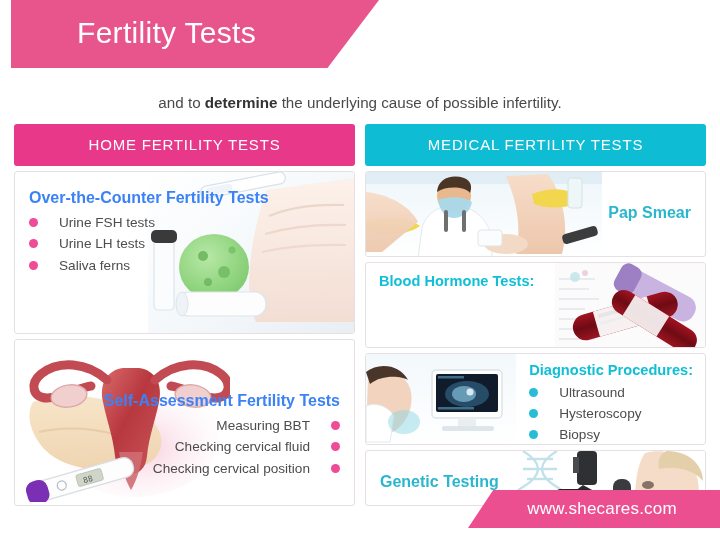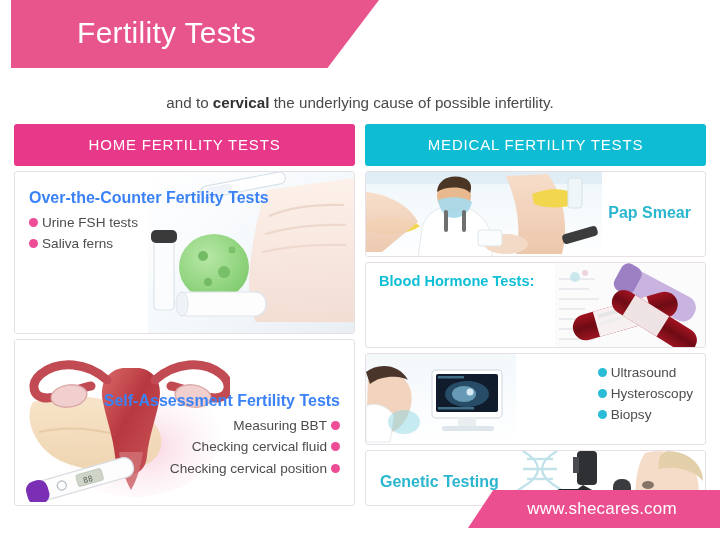--- a/index.html
+++ b/index.html
@@ -109,21 +109,21 @@
     color: #2bb6cf;
     font-weight: 700;
     font-size: 16px;
     line-height: 1.15;
     margin: 0;
   }
   ul.items { list-style: none; margin: 0; padding: 0; }
   ul.items li {
     display: flex;
     align-items: center;
-    gap: 4px;
+    gap: 21px;
     color: #4d4d4d;
     font-size: 13.6px;
     line-height: 1.55;
     white-space: nowrap;
   }
   ul.items.right li { justify-content: flex-end; }
   .dot { width: 9px; height: 9px; border-radius: 50%; flex: 0 0 auto; }
   .dot.pink { background: #ee4c97; }
   .dot.teal { background: #28bcd6; }
 
@@ -179,21 +179,21 @@
 </style>
 </head>
 <body>
 
 <div class="header-banner">
   <div class="header-title">Fertility Tests</div>
 </div>
 
 <div class="subtitle">
   <br>
-  <span><span>and to </span><b>cervical</b><span> the underlying cause of possible infertility.</span></span>
+  <span><span>and to </span><b>determine</b><span> the underlying cause of possible infertility.</span></span>
 </div>
 
 <div class="columns">
 
   <div class="column">
     <div class="col-head pink">HOME FERTILITY TESTS</div>
 
     <div class="panel panel-otc">
       <div class="otc-art">
         <svg class="art" viewBox="0 0 206 163" preserveAspectRatio="none" aria-hidden="true">
@@ -234,20 +234,24 @@
           <rect x="30" y="120" width="88" height="24" rx="11" fill="#fdfdfe" stroke="#dde5eb" stroke-width="1.2"></rect>
           <ellipse cx="34" cy="132" rx="6" ry="12" fill="#eef3f7" stroke="#dde5eb" stroke-width="1"></ellipse>
         </svg>
       </div>
       <div class="otc-text">
         <div class="h-pink">Over-the-Counter Fertility Tests</div>
         <ul class="items">
           <li>
               <span class="dot pink"></span>
               <span>Urine FSH tests</span>
+            </li>
+          <li>
+              <span class="dot pink"></span>
+              <span>Urine LH tests</span>
             </li>
           <li>
               <span class="dot pink"></span>
               <span>Saliva ferns</span>
             </li>
         </ul>
       </div>
     </div>
 
     <div class="panel panel-self">
@@ -426,20 +430,21 @@
           <ellipse cx="101" cy="40" rx="22" ry="13" fill="#2c5572" opacity="0.85"></ellipse>
           <ellipse cx="98" cy="40" rx="12" ry="8" fill="#6fa3bd" opacity="0.9"></ellipse>
           <circle cx="104" cy="38" r="3.5" fill="#d7e9f2"></circle>
           <rect x="72" y="22" width="26" height="2.5" fill="#3f6d86"></rect>
           <rect x="72" y="53" width="36" height="2.5" fill="#3f6d86"></rect>
           <rect x="92" y="64" width="18" height="8" fill="#e9eef1"></rect>
           <rect x="76" y="72" width="52" height="5" rx="2" fill="#dfe6eb"></rect>
         </svg>
       </div>
       <div class="diag-text">
+        <div class="h-teal">Diagnostic Procedures:</div>
         <ul class="items">
           <li>
               <span class="dot teal"></span>
               <span>Ultrasound</span>
             </li>
           <li>
               <span class="dot teal"></span>
               <span>Hysteroscopy</span>
             </li>
           <li>

